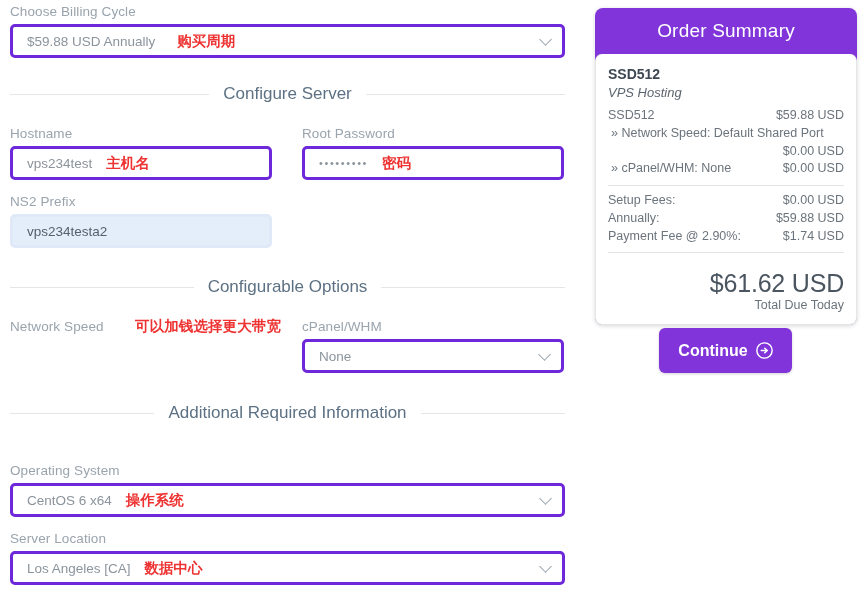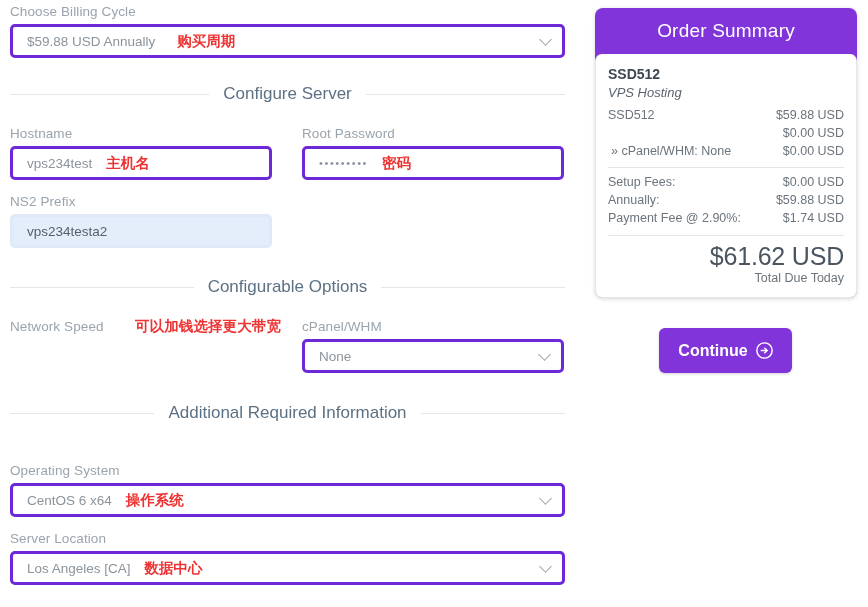--- a/index.html
+++ b/index.html
@@ -137,21 +137,21 @@
   .li.wrap .lbl { display: block; }
   .li.wrap .amt { display: block; text-align: right; }
   .sub { padding-left: 3px; }
   .divider { height: 1px; background: #e4e4e4; margin: 7px 0 6px 0; }
   .total {
     text-align: right;
     font-size: 25px;
     color: #4a5560;
     font-weight: 300;
     line-height: 1.12;
-    margin-top: 6px;
+    margin-top: 16px;
     letter-spacing: -0.2px;
   }
   .total-sub {
     text-align: right;
     font-size: 12.5px;
     color: #6b747c;
     margin-top: 1px;
   }
 
   .continue-btn {
@@ -278,20 +278,21 @@
     <div class="summary-body">
       <div class="prod-name">SSD512</div>
       <div class="prod-type">VPS Hosting</div>
 
       <div>
         <div class="li">
           <span class="lbl">SSD512</span>
           <span class="amt">$59.88 USD</span>
         </div>
         <div class="li wrap sub">
+          <span class="lbl">» Network Speed: Default Shared Port</span>
           <span class="amt">$0.00 USD</span>
         </div>
         <div class="li sub">
           <span class="lbl">» cPanel/WHM: None</span>
           <span class="amt">$0.00 USD</span>
         </div>
       </div>
 
       <div class="divider"></div>
 

